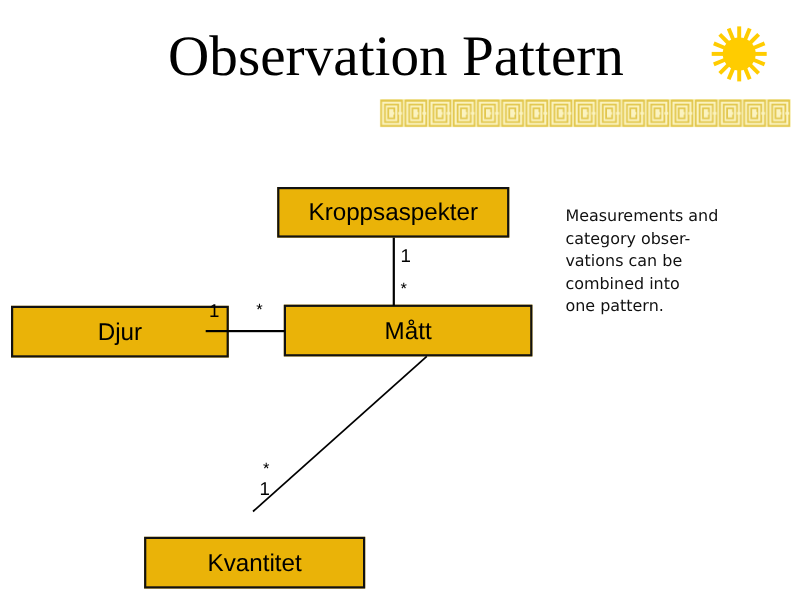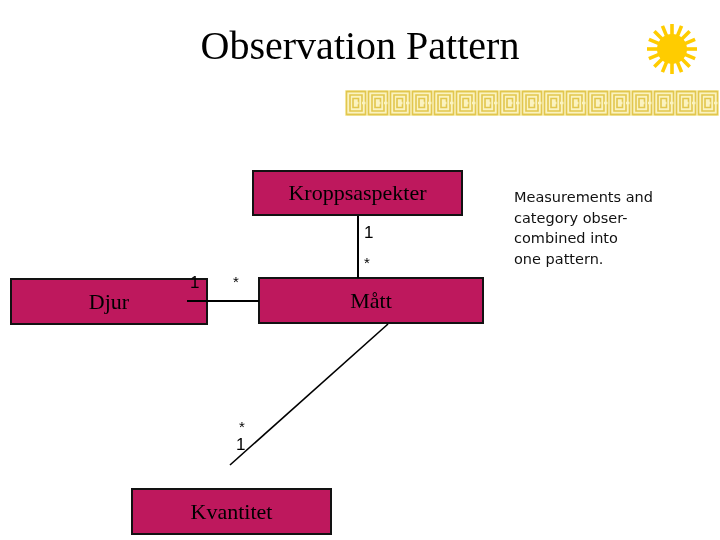--- a/index.html
+++ b/index.html
@@ -17,21 +17,21 @@
   }
 
   
   #slide-title {
     position: absolute;
     left: 0px;
     top: 22px;
     width: 720px;
     text-align: center;
     font-family: "Liberation Serif", serif;
-    font-size: 40px;
+    font-size: 52px;
     font-weight: normal;
     color: #000000;
     letter-spacing: 0px;
     white-space: nowrap;
   }
 
   
   #sun-decoration {
     position: absolute;
     left: 645px;
@@ -46,28 +46,28 @@
     left: 345px;
     top: 90px;
     width: 374px;
     height: 26px;
     overflow: hidden;
   }
 
   
   .uml-box {
     position: absolute;
-    background: #be185d;
+    background: #eab308;
     border: 2px solid #121212;
     box-sizing: border-box;
     display: flex;
     align-items: center;
     justify-content: center;
     color: #000000;
-    font-family: Liberation Serif, serif;
+    font-family: Liberation Sans, sans-serif;
     font-size: 22px;
     line-height: 1;
     white-space: nowrap;
   }
   #box-kroppsaspekter {
     left: 252px;
     top: 170px;
     width: 211px;
     height: 46px;
   }
@@ -248,17 +248,18 @@
 
   <div class="mult-label" id="mult-matt-star-left">*</div>
 
   <div class="mult-label" id="mult-matt-star-bottom">*</div>
 
   <div class="mult-label" id="mult-kvantitet-1">1</div>
 
   <div id="side-note">
     <p>Measurements and</p>
     <p>category obser-</p>
+    <p>vations can be</p>
     <p>combined into</p>
     <p>one pattern.</p>
   </div>
 
 </div>
 
 </body></html>

